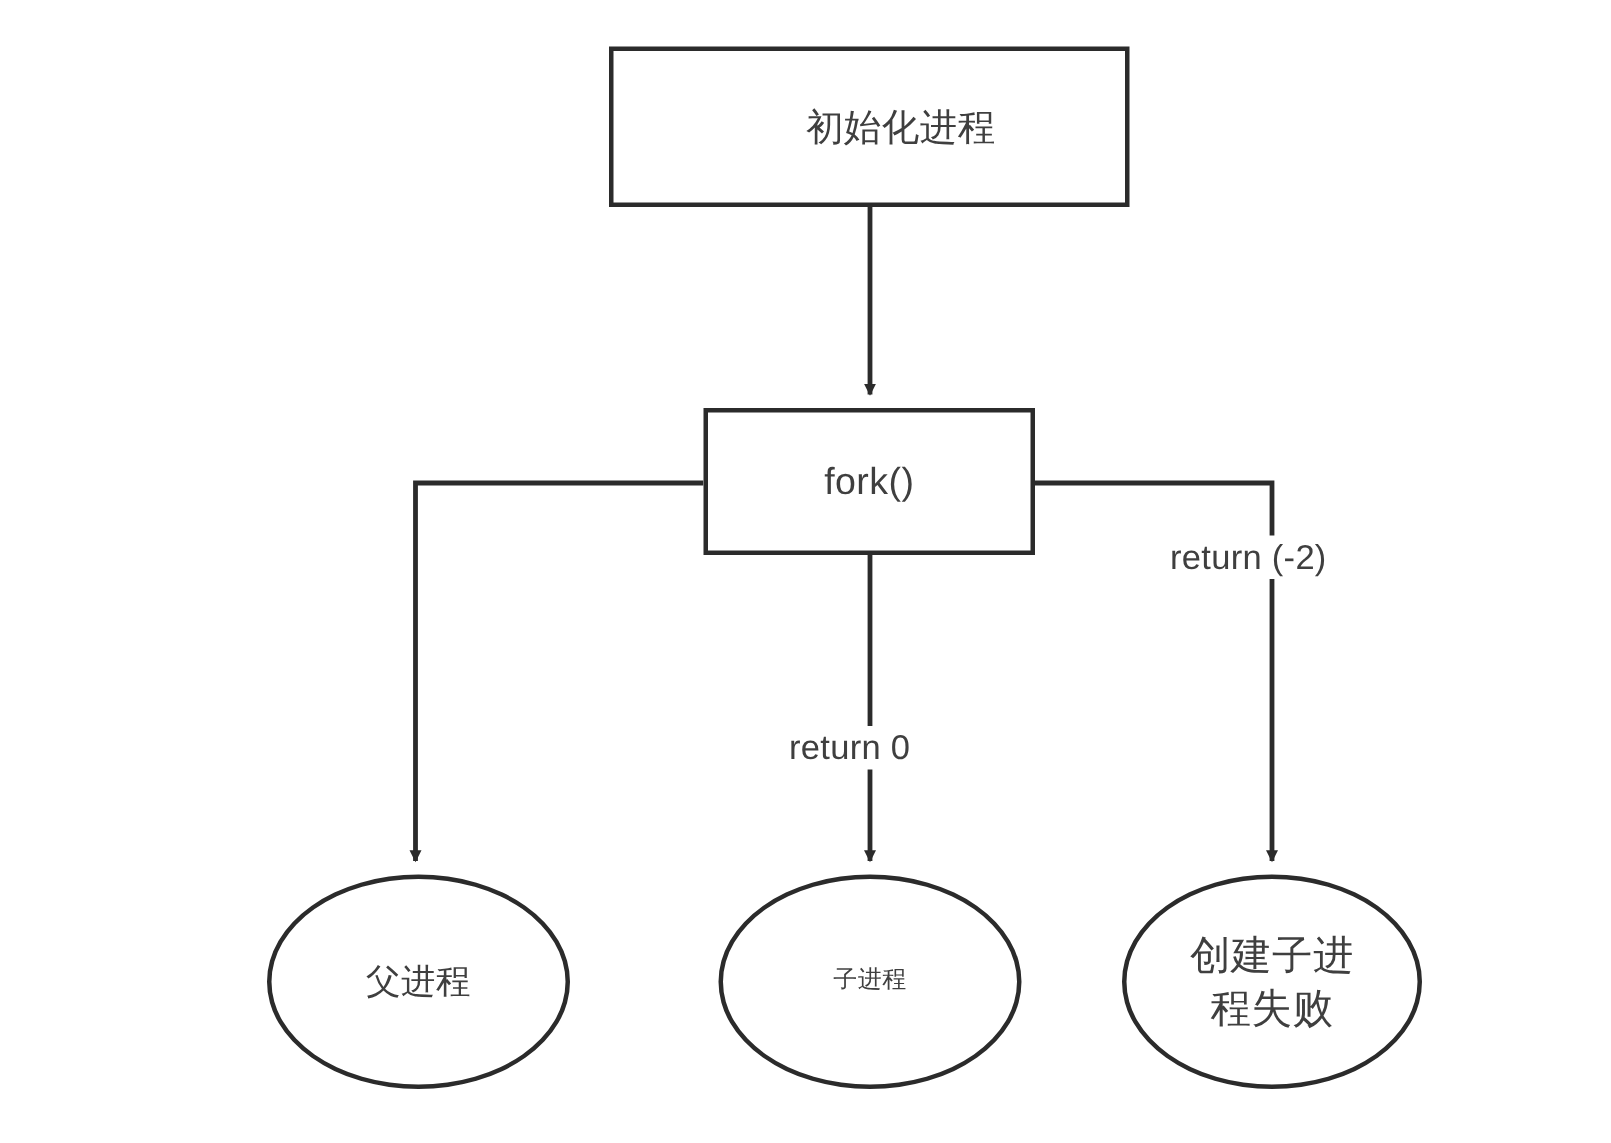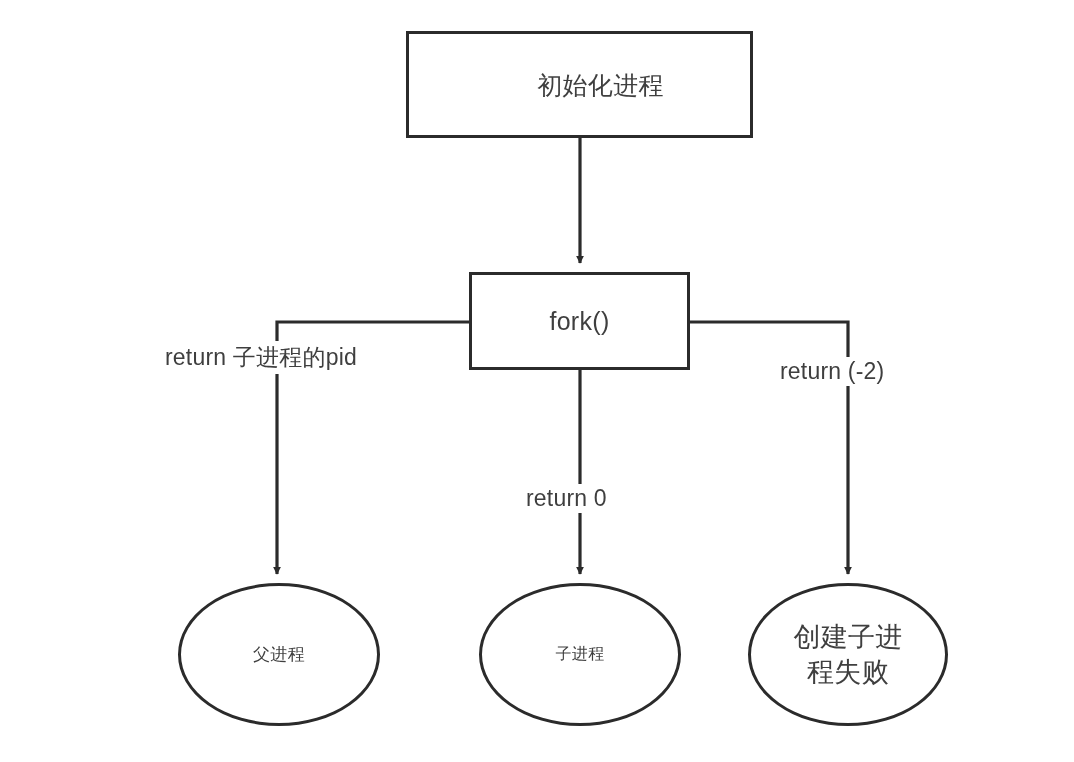--- a/index.html
+++ b/index.html
@@ -65,21 +65,21 @@
     height: 98px;
   }
   #node-fork .node-label { font-size: 25px; }
 
   #node-parent {
     left: 178px;
     top: 583px;
     width: 202px;
     height: 143px;
   }
-  #node-parent .node-label { font-size: 17px; }
+  #node-parent .node-label { font-size: 23px; }
 
   #node-child {
     left: 479px;
     top: 583px;
     width: 202px;
     height: 143px;
   }
   #node-child .node-label { font-size: 16px; }
 
   #node-fail {
@@ -152,19 +152,18 @@
   </div>
 
   <div class="node node-ellipse" id="node-child">
     <span class="node-label">子进程</span>
   </div>
 
   <div class="node node-ellipse" id="node-fail">
     <span class="node-label">创建子进程失败</span>
   </div>
 
-  <div class="edge-label" id="label-parent-branch">return 子进程的pid</div>
 
   <div class="edge-label" id="label-child-branch">return 0</div>
 
   <div class="edge-label" id="label-fail-branch">return (-2)</div>
 
 </div>
 
 </body></html>

